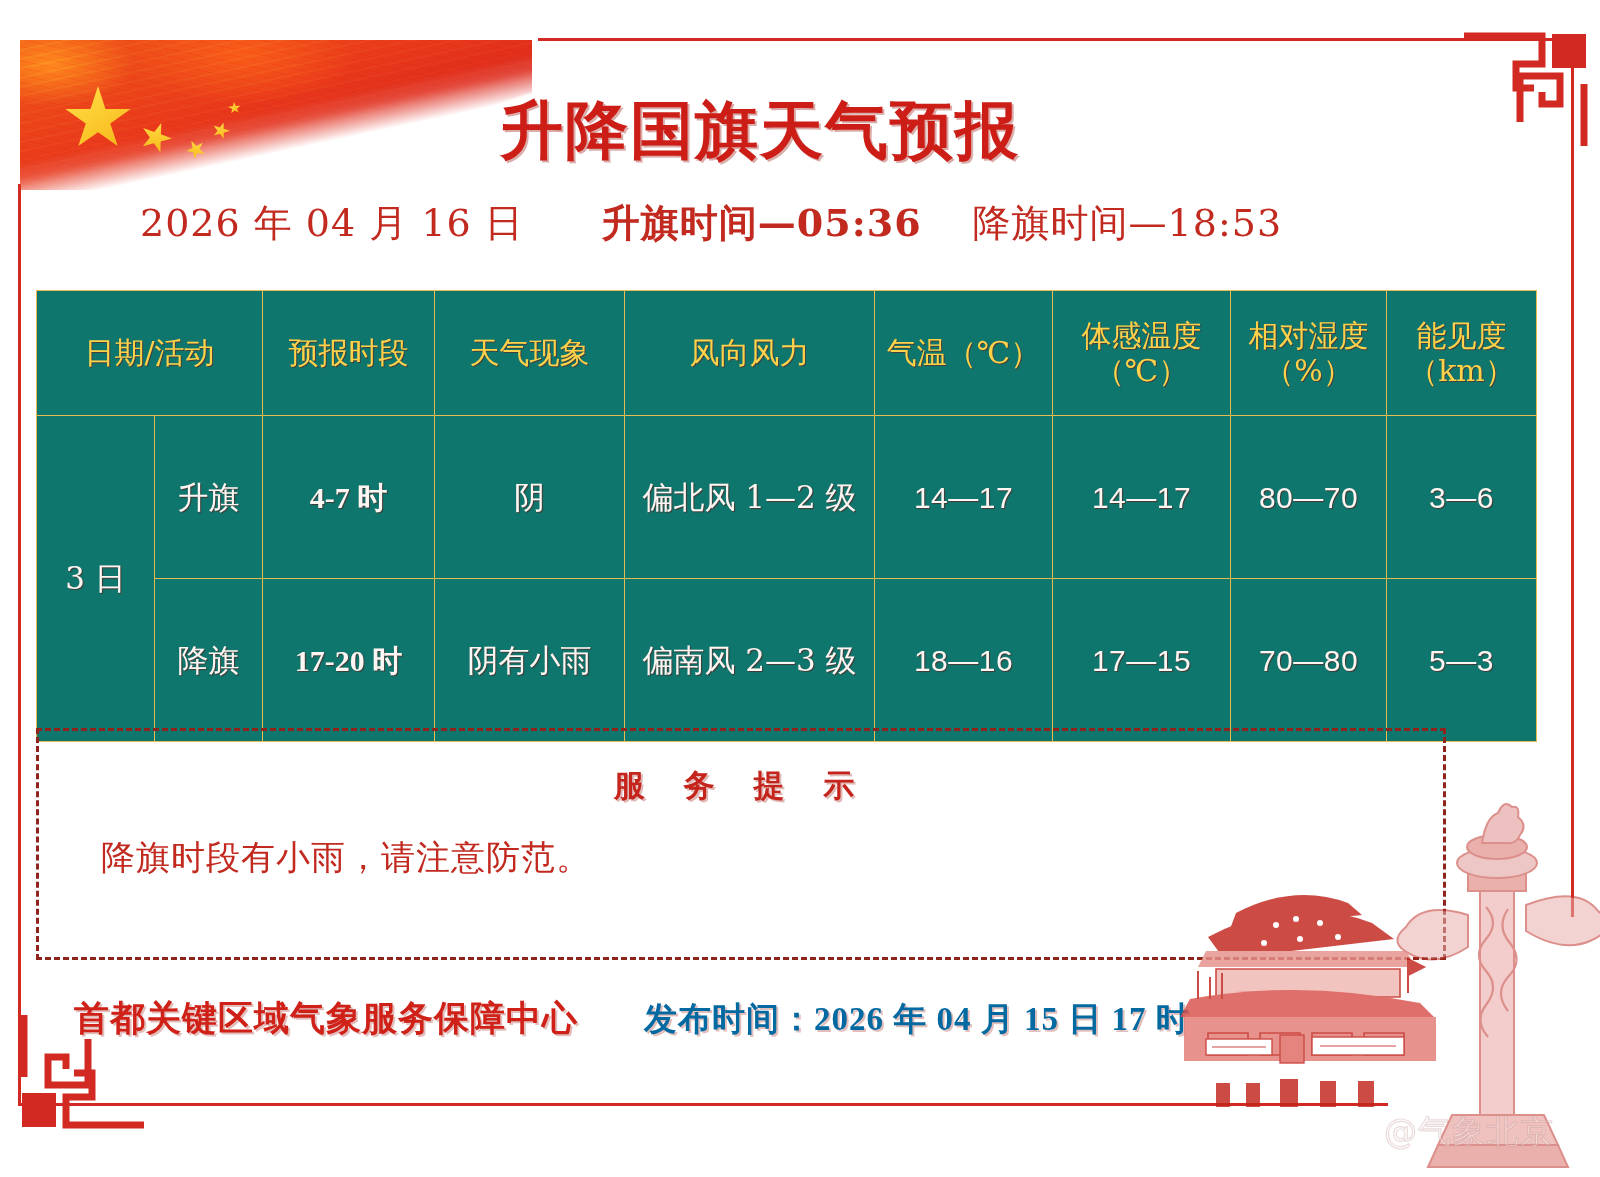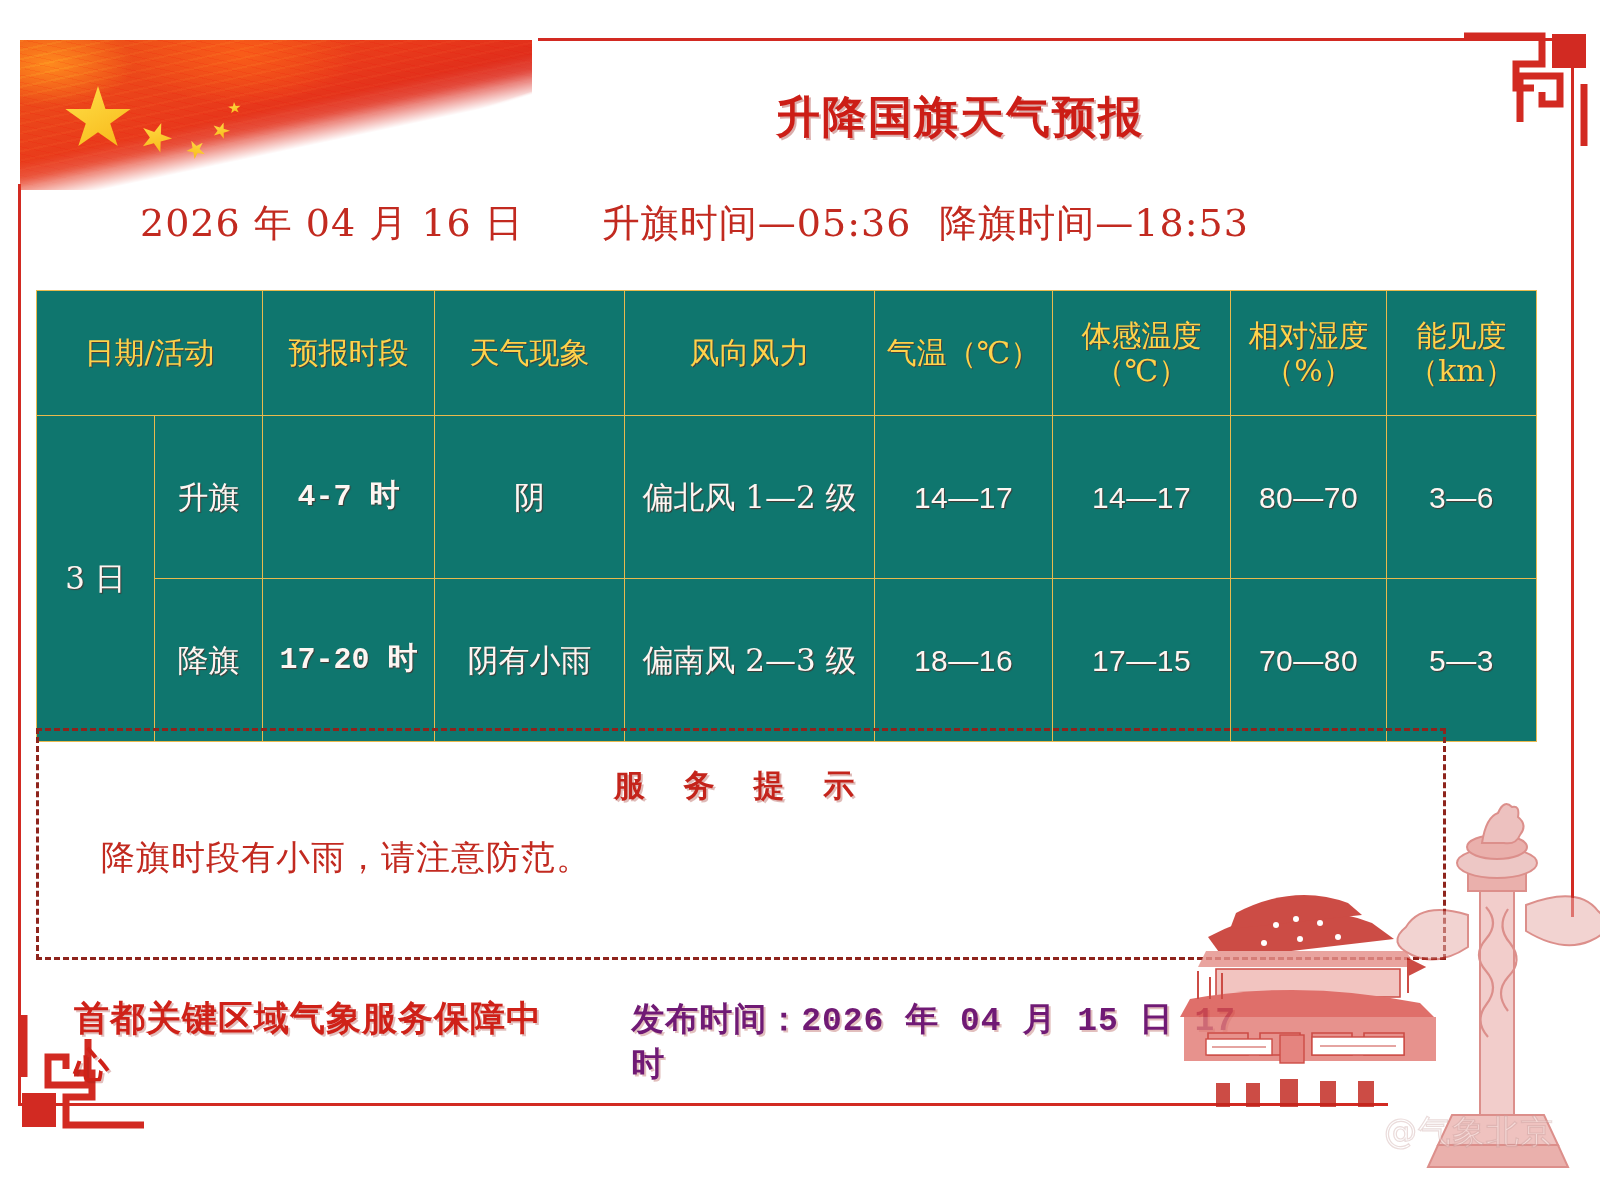--- a/index.html
+++ b/index.html
@@ -62,37 +62,37 @@
   .s5{left:208px;top:62px;width:13px;height:12px;transform:rotate(-5deg);}
 
   
   .orn{position:absolute;}
   .orn-tr{right:6px;top:26px;width:130px;height:124px;}
   .orn-bl{left:12px;bottom:42px;width:132px;height:124px;}
 
   
   .title{
     position:absolute;left:500px;top:88px;width:920px;
-    text-align:center;
+    text-align:left;
     font-family:"DejaVu Sans","Liberation Sans",sans-serif;
     font-weight:bold;
-    font-size:44px;
+    font-size:63px;
     letter-spacing:2px;
     color:#cc1d16;
     text-shadow:2px 2px 0 rgba(150,20,15,.35);
   }
   
   .subline{
     position:absolute;left:140px;top:198px;width:1260px;
     display:flex;align-items:baseline;
     font-size:38px;color:#c22a20;
     letter-spacing:1px;
   }
   .subline .date{margin-right:78px;}
-  .subline .up{margin-right:28px;}
+  .subline .up{margin-right:51px;font-weight:bold;}
   .subline .cn{font-family:"DejaVu Serif","Liberation Serif",serif;text-align:center;}
 
   
   .tbl{
     position:absolute;left:36px;top:290px;width:1486px;
     border-collapse:collapse;
     table-layout:fixed;
     background:#0f766e;
     border:1px solid #e8b23a;
   }
@@ -118,21 +118,21 @@
     line-height:1.3;
     font-family:"DejaVu Serif","Liberation Serif",serif;
     text-shadow:1px 1px 1px rgba(110,8,6,.55);
   }
   .tbl tbody td.num{
     font-family:"Liberation Sans","DejaVu Sans",sans-serif;
     font-size:30px;
     letter-spacing:.5px;
   }
   .tbl tbody td.period{
-    font-family:Liberation Mono, monospace;
+    font-family:Liberation Serif, serif;
     font-weight:bold;
     font-size:30px;
   }
   .tbl tbody td.daycell{font-size:31px;}
   .c-date{width:118px;}
   .c-act{width:108px;}
   .c-per{width:172px;}
   .c-phe{width:190px;}
   .c-wind{width:250px;}
   .c-t{width:178px;}
@@ -169,24 +169,25 @@
     display:flex;align-items:baseline;
   }
   .footer .org{
     font-family:"DejaVu Sans","Liberation Sans",sans-serif;
     font-weight:bold;font-size:35px;color:#cf2118;
     letter-spacing:1px;
     text-shadow:2px 2px 0 rgba(150,25,18,.28);
     margin-right:66px;
   }
   .footer .pub{
-    font-family:Liberation Mono, monospace;
-    font-weight:bold;font-size:33px;color:#701a75;
+    font-family:Liberation Serif, serif;
+    font-weight:bold;font-size:33px;color:#0369a1;
     letter-spacing:1px;
     text-shadow:2px 2px 0 rgba(150,25,18,.28);
+    text-align:center;
   }
 
   
   .illus{position:absolute;right:0px;bottom:0px;width:420px;height:430px;pointer-events:none;}
 
   
   .wm{
     position:absolute;right:46px;bottom:22px;
     display:flex;align-items:center;gap:0;
     opacity:.38;

